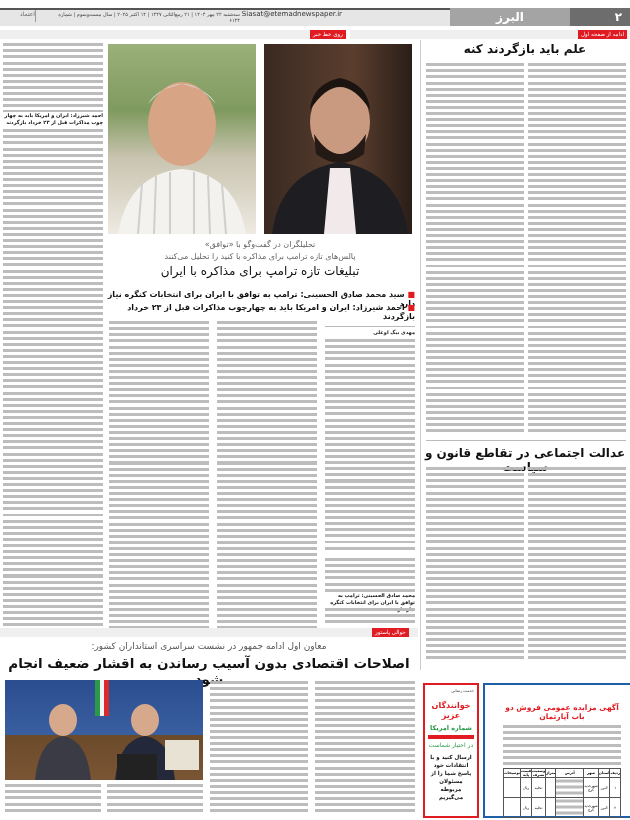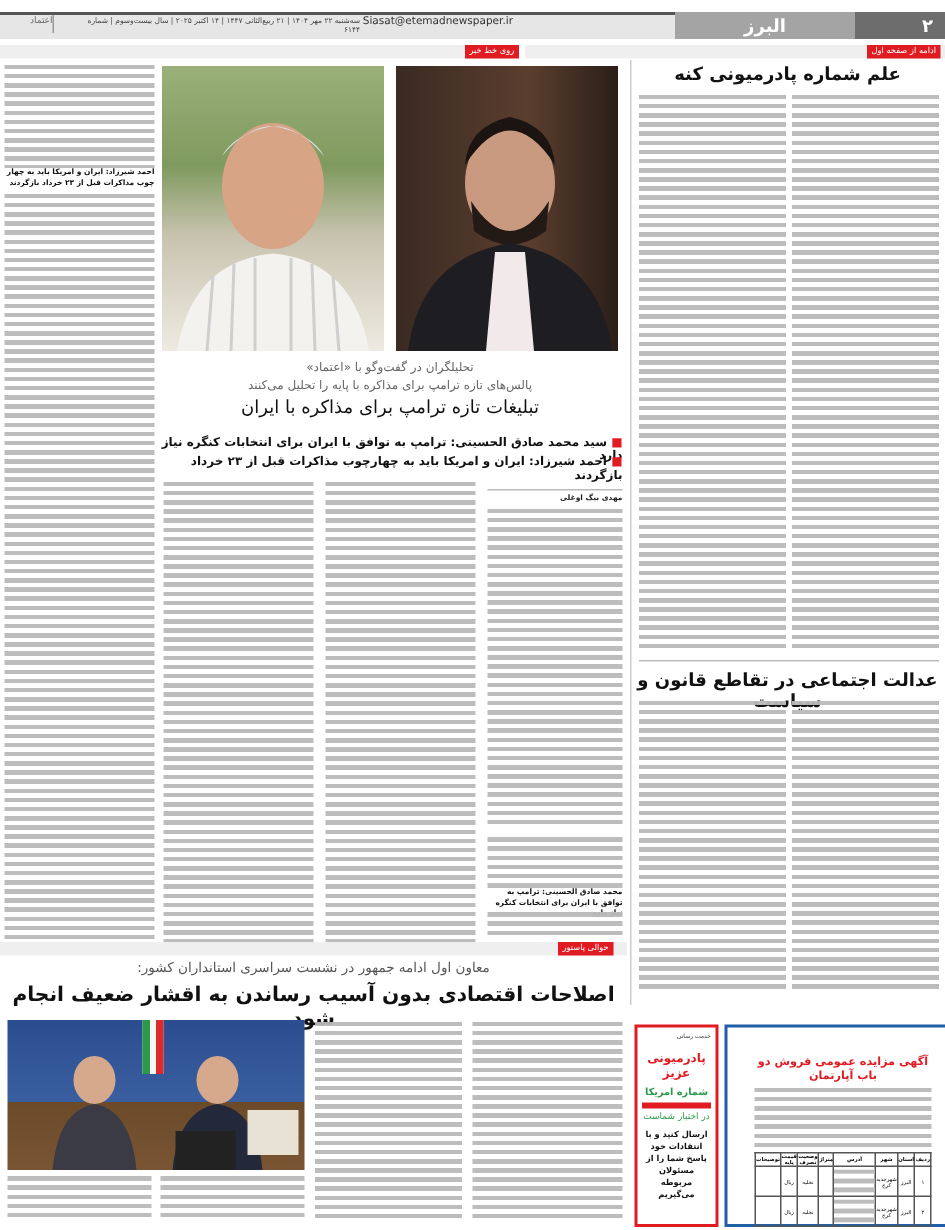--- a/index.html
+++ b/index.html
@@ -29,21 +29,21 @@
 <div class="abs section">البرز</div>
 <div class="abs email">Siasat@etemadnewspaper.ir</div>
 <div class="abs dateline">سه‌شنبه ۲۲ مهر ۱۴۰۴ | ۲۱ ربیع‌الثانی ۱۴۴۷ | ۱۴ اکتبر ۲۰۲۵ | سال بیست‌وسوم | شماره ۶۱۴۴</div>
 <div class="abs logo-sm">اعتماد</div>
 
 <div class="abs subbar" style="left:0;width:343px"></div>
 <div class="abs subbar" style="left:350px;width:280px"></div>
 <div class="abs tag" style="right:3px">ادامه از صفحه اول</div>
 <div class="abs tag" style="left:310px">روی خط خبر</div>
 
-<div class="abs h-main" style="left:420px;top:42px;width:210px;font-size:12px">علم شماره پادرمیونی کنه</div>
+<div class="abs h-main" style="left:420px;top:42px;width:210px;font-size:12px">علم باید بازگردند کنه</div>
 <div class="abs lines" style="left:426px;top:62px;width:98px;height:370px"></div>
 <div class="abs lines" style="left:528px;top:62px;width:98px;height:370px"></div>
 <div class="abs divider" style="left:426px;top:440px;width:200px;height:1px"></div>
 
 <div class="abs h-main" style="left:420px;top:446px;width:210px;font-size:12px">عدالت اجتماعی در تقاطع قانون و سیاست</div>
 <div class="abs lines" style="left:426px;top:466px;width:98px;height:196px"></div>
 <div class="abs lines" style="left:528px;top:466px;width:98px;height:196px"></div>
 
 <div class="abs vdiv" style="left:420px;top:40px;height:630px"></div>
 
@@ -58,22 +58,22 @@
 <div class="abs photo" style="left:264px;top:44px;width:148px;height:190px;background:linear-gradient(90deg,#3a2a22,#5b3e2e 60%,#2a1e18)">
   <svg width="148" height="190" viewBox="0 0 148 190">
     <ellipse cx="76" cy="78" rx="30" ry="38" fill="#c99a80"></ellipse>
     <path d="M46 66 Q76 20 106 66 Q104 40 76 34 Q48 40 46 66Z" fill="#1c1410"></path>
     <path d="M50 90 Q76 130 102 90 L100 110 Q76 128 52 110Z" fill="#241a15"></path>
     <path d="M8 190 Q16 128 76 118 Q136 128 144 190Z" fill="#1e1e22"></path>
     <path d="M60 190 L66 124 L86 124 L92 190Z" fill="#f1e9ea"></path>
   </svg>
 </div>
 
-<div class="abs h-main" style="left:105px;top:240px;width:310px;font-size:8px;font-weight:normal;color:#666">تحلیلگران در گفت‌وگو با «اعتماد»</div>
-<div class="abs h-main" style="left:105px;top:252px;width:310px;font-size:8px;font-weight:normal;color:#666">پالس‌های تازه ترامپ برای مذاکره با پایه را تحلیل می‌کنند</div>
+<div class="abs h-main" style="left:105px;top:240px;width:310px;font-size:8px;font-weight:normal;color:#666">تحلیلگران در گفت‌وگو با «توافق»</div>
+<div class="abs h-main" style="left:105px;top:252px;width:310px;font-size:8px;font-weight:normal;color:#666">پالس‌های تازه ترامپ برای مذاکره با کنید را تحلیل می‌کنند</div>
 <div class="abs h-main" style="left:105px;top:264px;width:310px;font-size:12px;font-weight:normal">تبلیغات تازه ترامپ برای مذاکره با ایران</div>
 <div class="abs" style="left:105px;top:290px;width:310px;direction:rtl;font-size:8px;font-weight:bold;color:#111">
   <span style="color:#e01b22">■ </span><span>سید محمد صادق الحسینی: ترامپ به توافق با ایران برای انتخابات کنگره نیاز دارد</span>
 </div>
 <div class="abs" style="left:105px;top:303px;width:310px;direction:rtl;font-size:8px;font-weight:bold;color:#111">
   <span style="color:#e01b22">■ </span><span>احمد شیرزاد: ایران و امریکا باید به چهارچوب مذاکرات قبل از ۲۳ خرداد بازگردند</span>
 </div>
 
 <div class="abs divider" style="left:325px;top:326px;width:90px;height:1px"></div>
 <div class="abs" style="left:325px;top:329px;width:90px;font-size:5px;font-weight:bold;direction:rtl;color:#222">مهدی بیگ اوغلی</div>
@@ -105,21 +105,21 @@
     <rect x="160" y="60" width="34" height="30" fill="#e8e2d4"></rect>
   </svg>
 </div>
 <div class="abs lines" style="left:5px;top:783px;width:96px;height:30px"></div>
 <div class="abs lines" style="left:107px;top:783px;width:96px;height:30px"></div>
 <div class="abs lines" style="left:210px;top:680px;width:98px;height:134px"></div>
 <div class="abs lines" style="left:315px;top:680px;width:100px;height:134px"></div>
 
 <div class="abs ad-left" style="left:423px;top:683px;width:56px;height:135px;padding:3px;direction:rtl;text-align:center">
   <div style="font-size:4px;color:#333;text-align:right">خدمت رسانی</div>
-  <div style="font-size:8px;font-weight:bold;color:#e01b22;margin-top:8px;line-height:10px">پادرمیونی عزیز</div>
+  <div style="font-size:8px;font-weight:bold;color:#e01b22;margin-top:8px;line-height:10px">خوانندگان عزیز</div>
   <div style="font-size:6.5px;font-weight:bold;color:#2a9a4a;margin-top:3px;line-height:9px">شماره امریکا</div>
   <div style="height:4px;background:#e01b22;margin:2px 0"></div>
   <div style="font-size:6px;color:#2a9a4a;line-height:8px">در اختیار شماست</div>
   <div style="font-size:5.5px;font-weight:bold;color:#111;margin-top:4px;line-height:8px">ارسال کنید و با انتقادات خود پاسخ شما را از مسئولان مربوطه می‌گیریم</div>
 </div>
 <div class="abs ad-box" style="left:483px;top:683px;width:158px;height:135px;padding:18px">
   <div style="direction:rtl;text-align:center;font-size:7.5px;font-weight:bold;color:#e01b22">آگهی مزایده عمومی فروش دو باب آپارتمان</div>
   <div class="lines" style="height:42px;margin-top:3px"></div>
   <table style="width:100%;border-collapse:collapse;font-size:3.6px;direction:rtl;margin-top:2px">
     <tbody>

